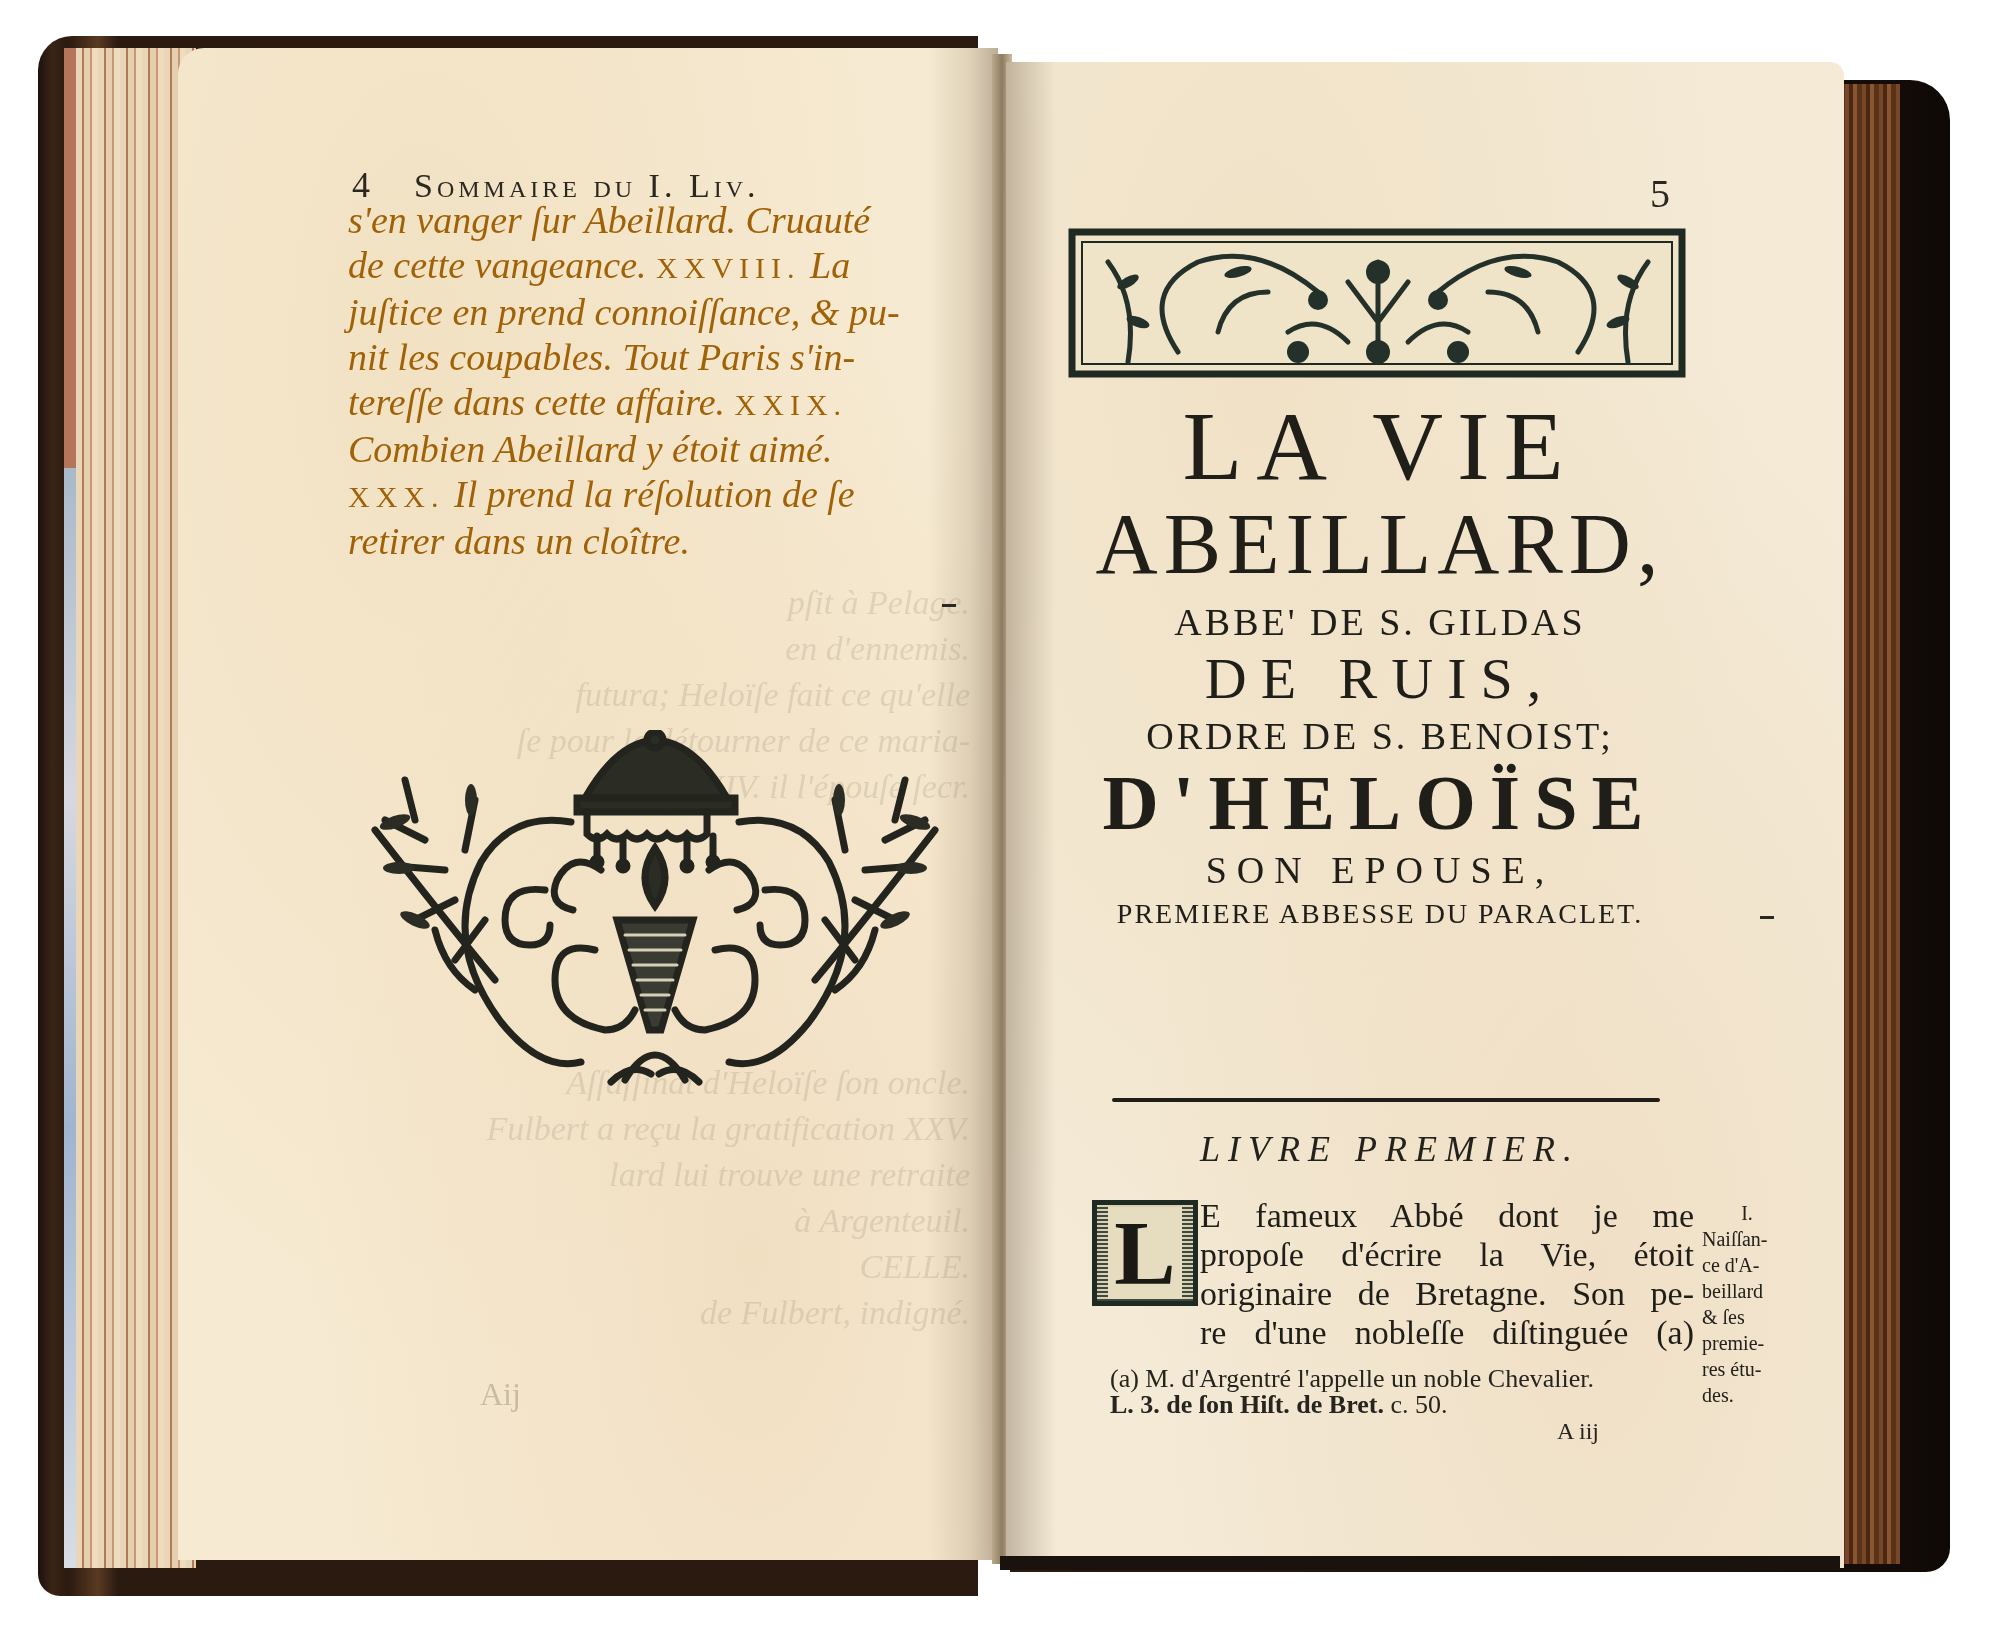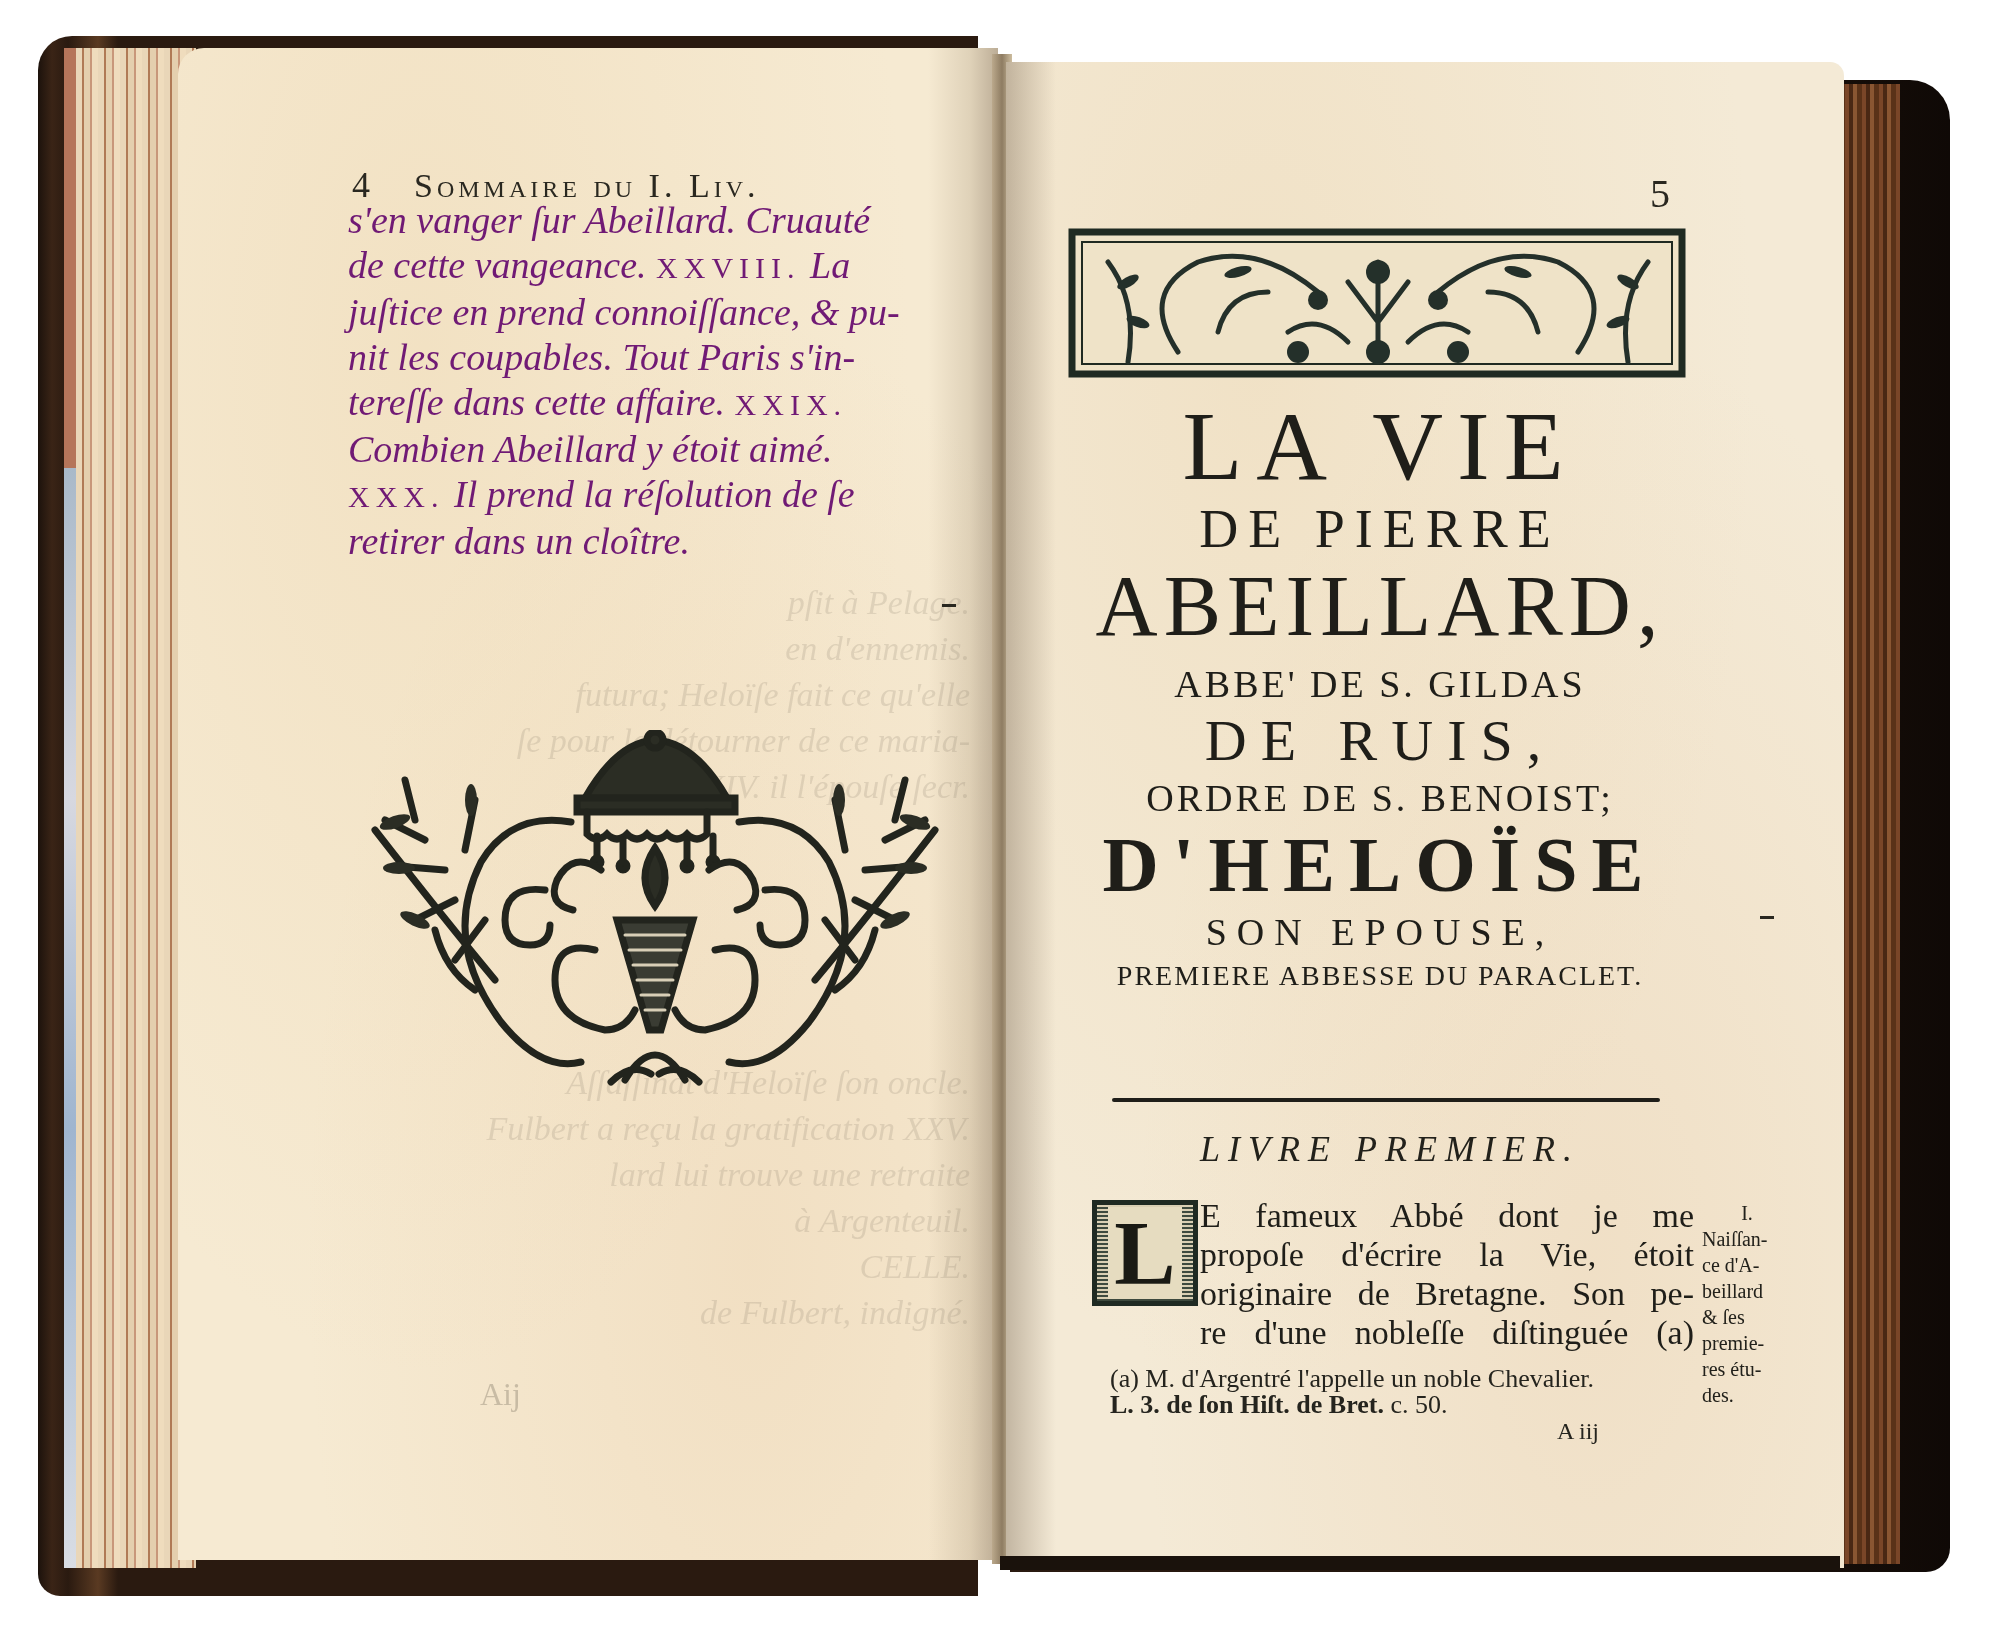--- a/index.html
+++ b/index.html
@@ -61,21 +61,21 @@
 
   
   .left-head {
     position:absolute; left:352px; top:164px; width:620px;
     font-size:34px; letter-spacing:4px; font-variant:small-caps; color:#2a2820;
     display:flex; align-items:baseline;
   }
   .left-head .folio { font-size:36px; margin-right:40px; }
   .left-body {
     position:absolute; left:348px; top:198px; width:614px;
-    font-style:italic; font-size:38px; line-height:45px; color:#701a75;
+    font-style:italic; font-size:38px; line-height:45px; color:#a16207;
     text-align:justify; text-align-last:left;
   }
   .left-body .roman { font-style:normal; letter-spacing:6px; font-size:30px; }
   .bleed {
     position:absolute; color:rgba(120,110,95,.18); font-size:34px; font-style:italic; line-height:46px;
     left:350px; width:620px; text-align:right;margin-top:20px;
   }
   .left-sig {
     position:absolute; left:480px; top:1376px; font-size:32px; color:rgba(110,100,85,.32);
   }
@@ -245,21 +245,20 @@
     <ellipse cx="70" cy="100" rx="12" ry="5" transform="rotate(20 70 100)"></ellipse>
     <ellipse cx="560" cy="60" rx="12" ry="5" transform="rotate(30 560 60)"></ellipse>
     <ellipse cx="550" cy="100" rx="12" ry="5" transform="rotate(-20 550 100)"></ellipse>
     <ellipse cx="170" cy="50" rx="14" ry="5" transform="rotate(-15 170 50)"></ellipse>
     <ellipse cx="450" cy="50" rx="14" ry="5" transform="rotate(15 450 50)"></ellipse>
   </g>
 </svg>
 
 <div class="title-block">
   <div class="t-big">LA VIE</div>
-  <div class="t-med" style="margin-top:4px;">DE PIERRE</div>
   <div class="t-abelard">ABEILLARD,</div>
   <div class="t-ordre" style="margin-top:6px;">ABBE' DE S. GILDAS</div>
   <div class="t-ruis">DE RUIS,</div>
   <div class="t-ordre">ORDRE DE S. BENOIST;</div>
   <div class="t-heloise">D'HELOÏSE</div>
   <div class="t-epouse">SON EPOUSE,</div>
   <div class="t-premiere">PREMIERE ABBESSE DU PARACLET.</div>
 </div>
 
 <div class="rule"></div>

